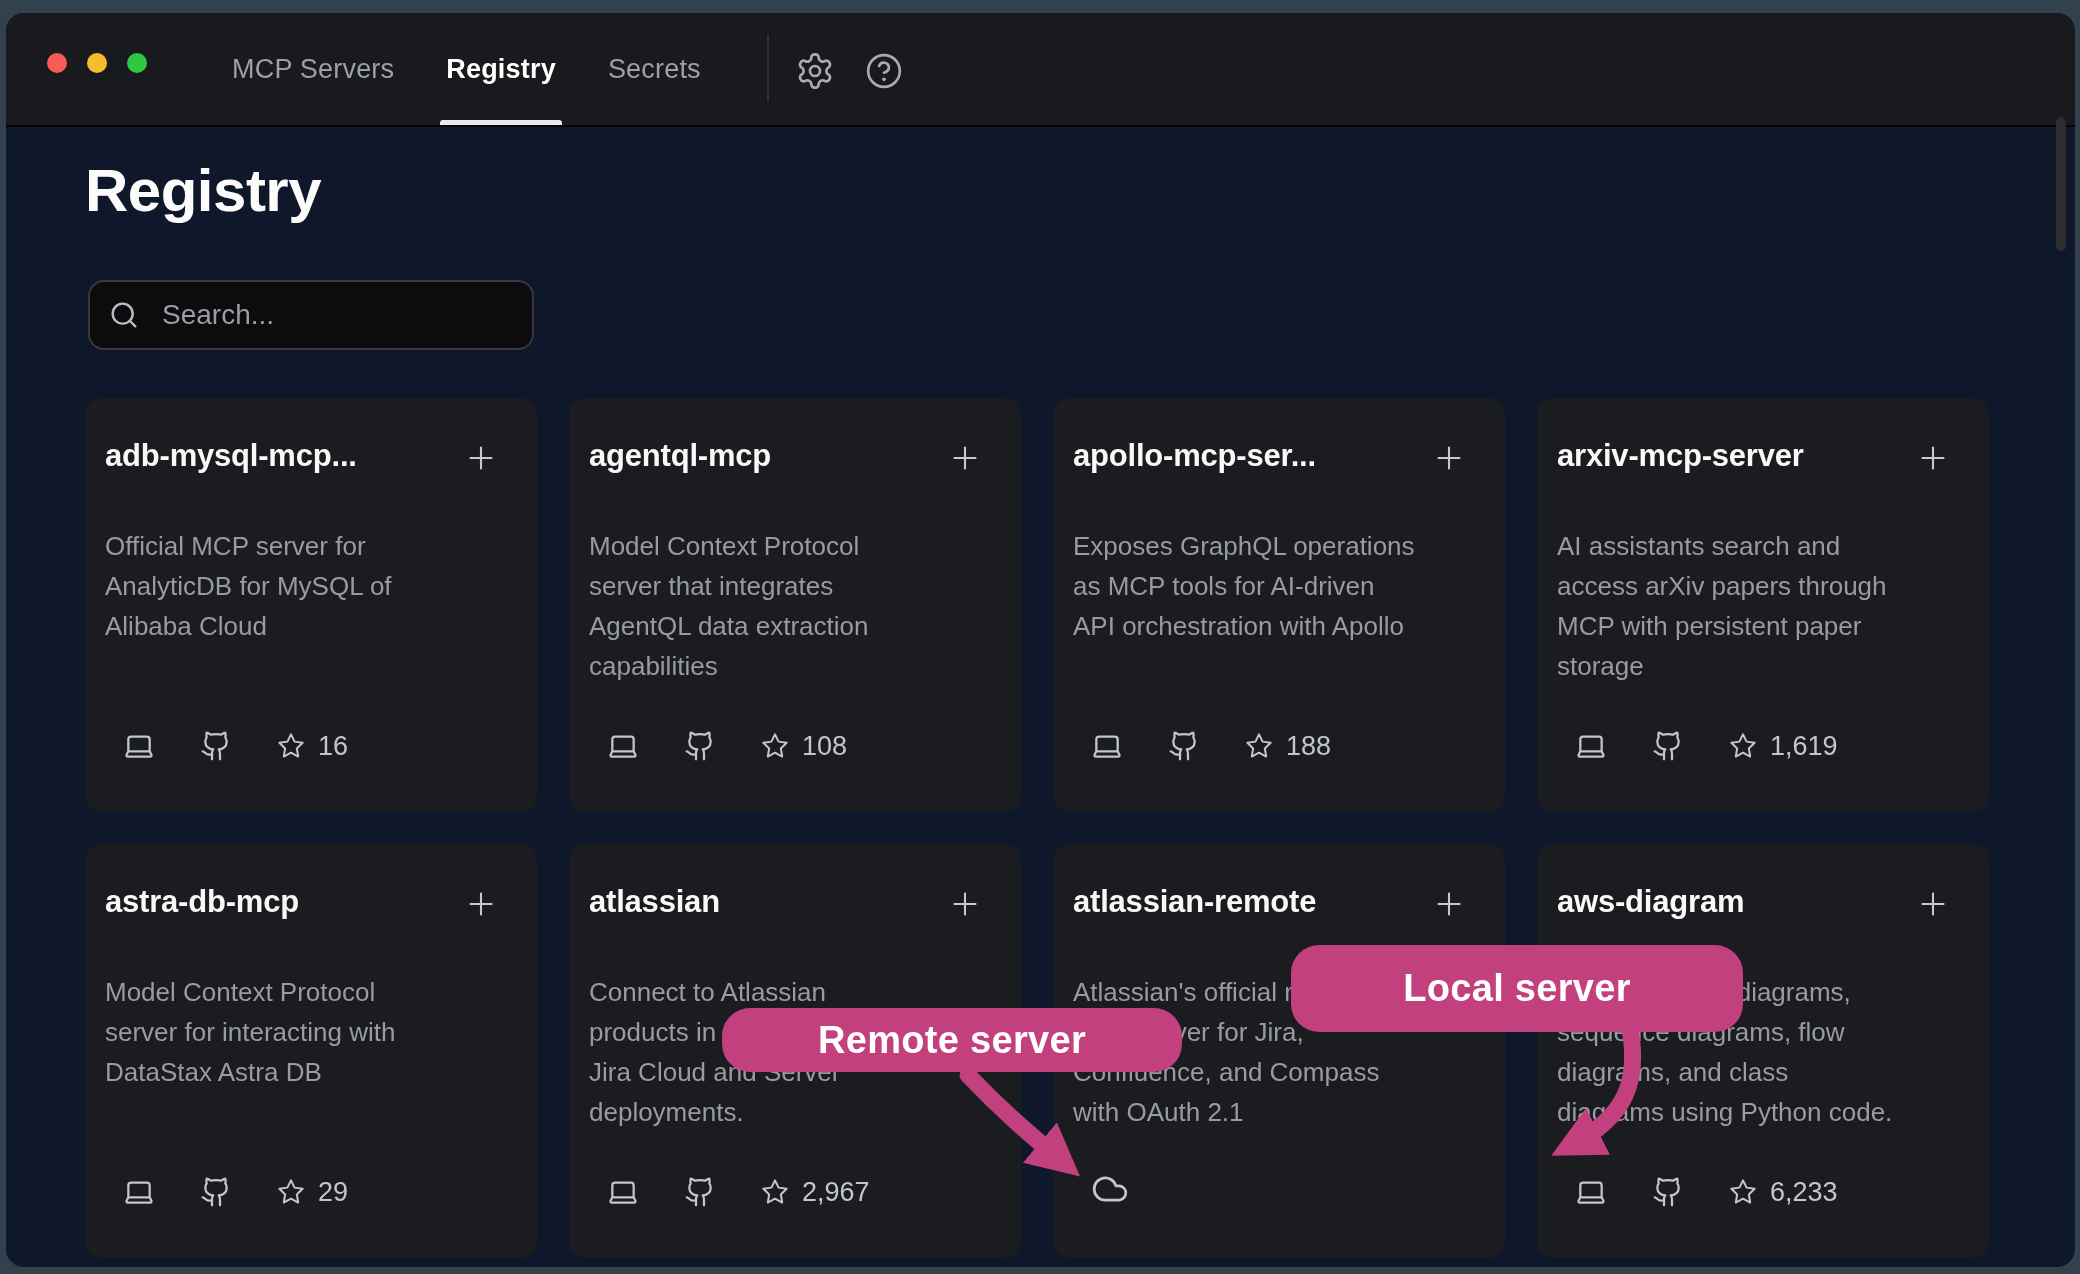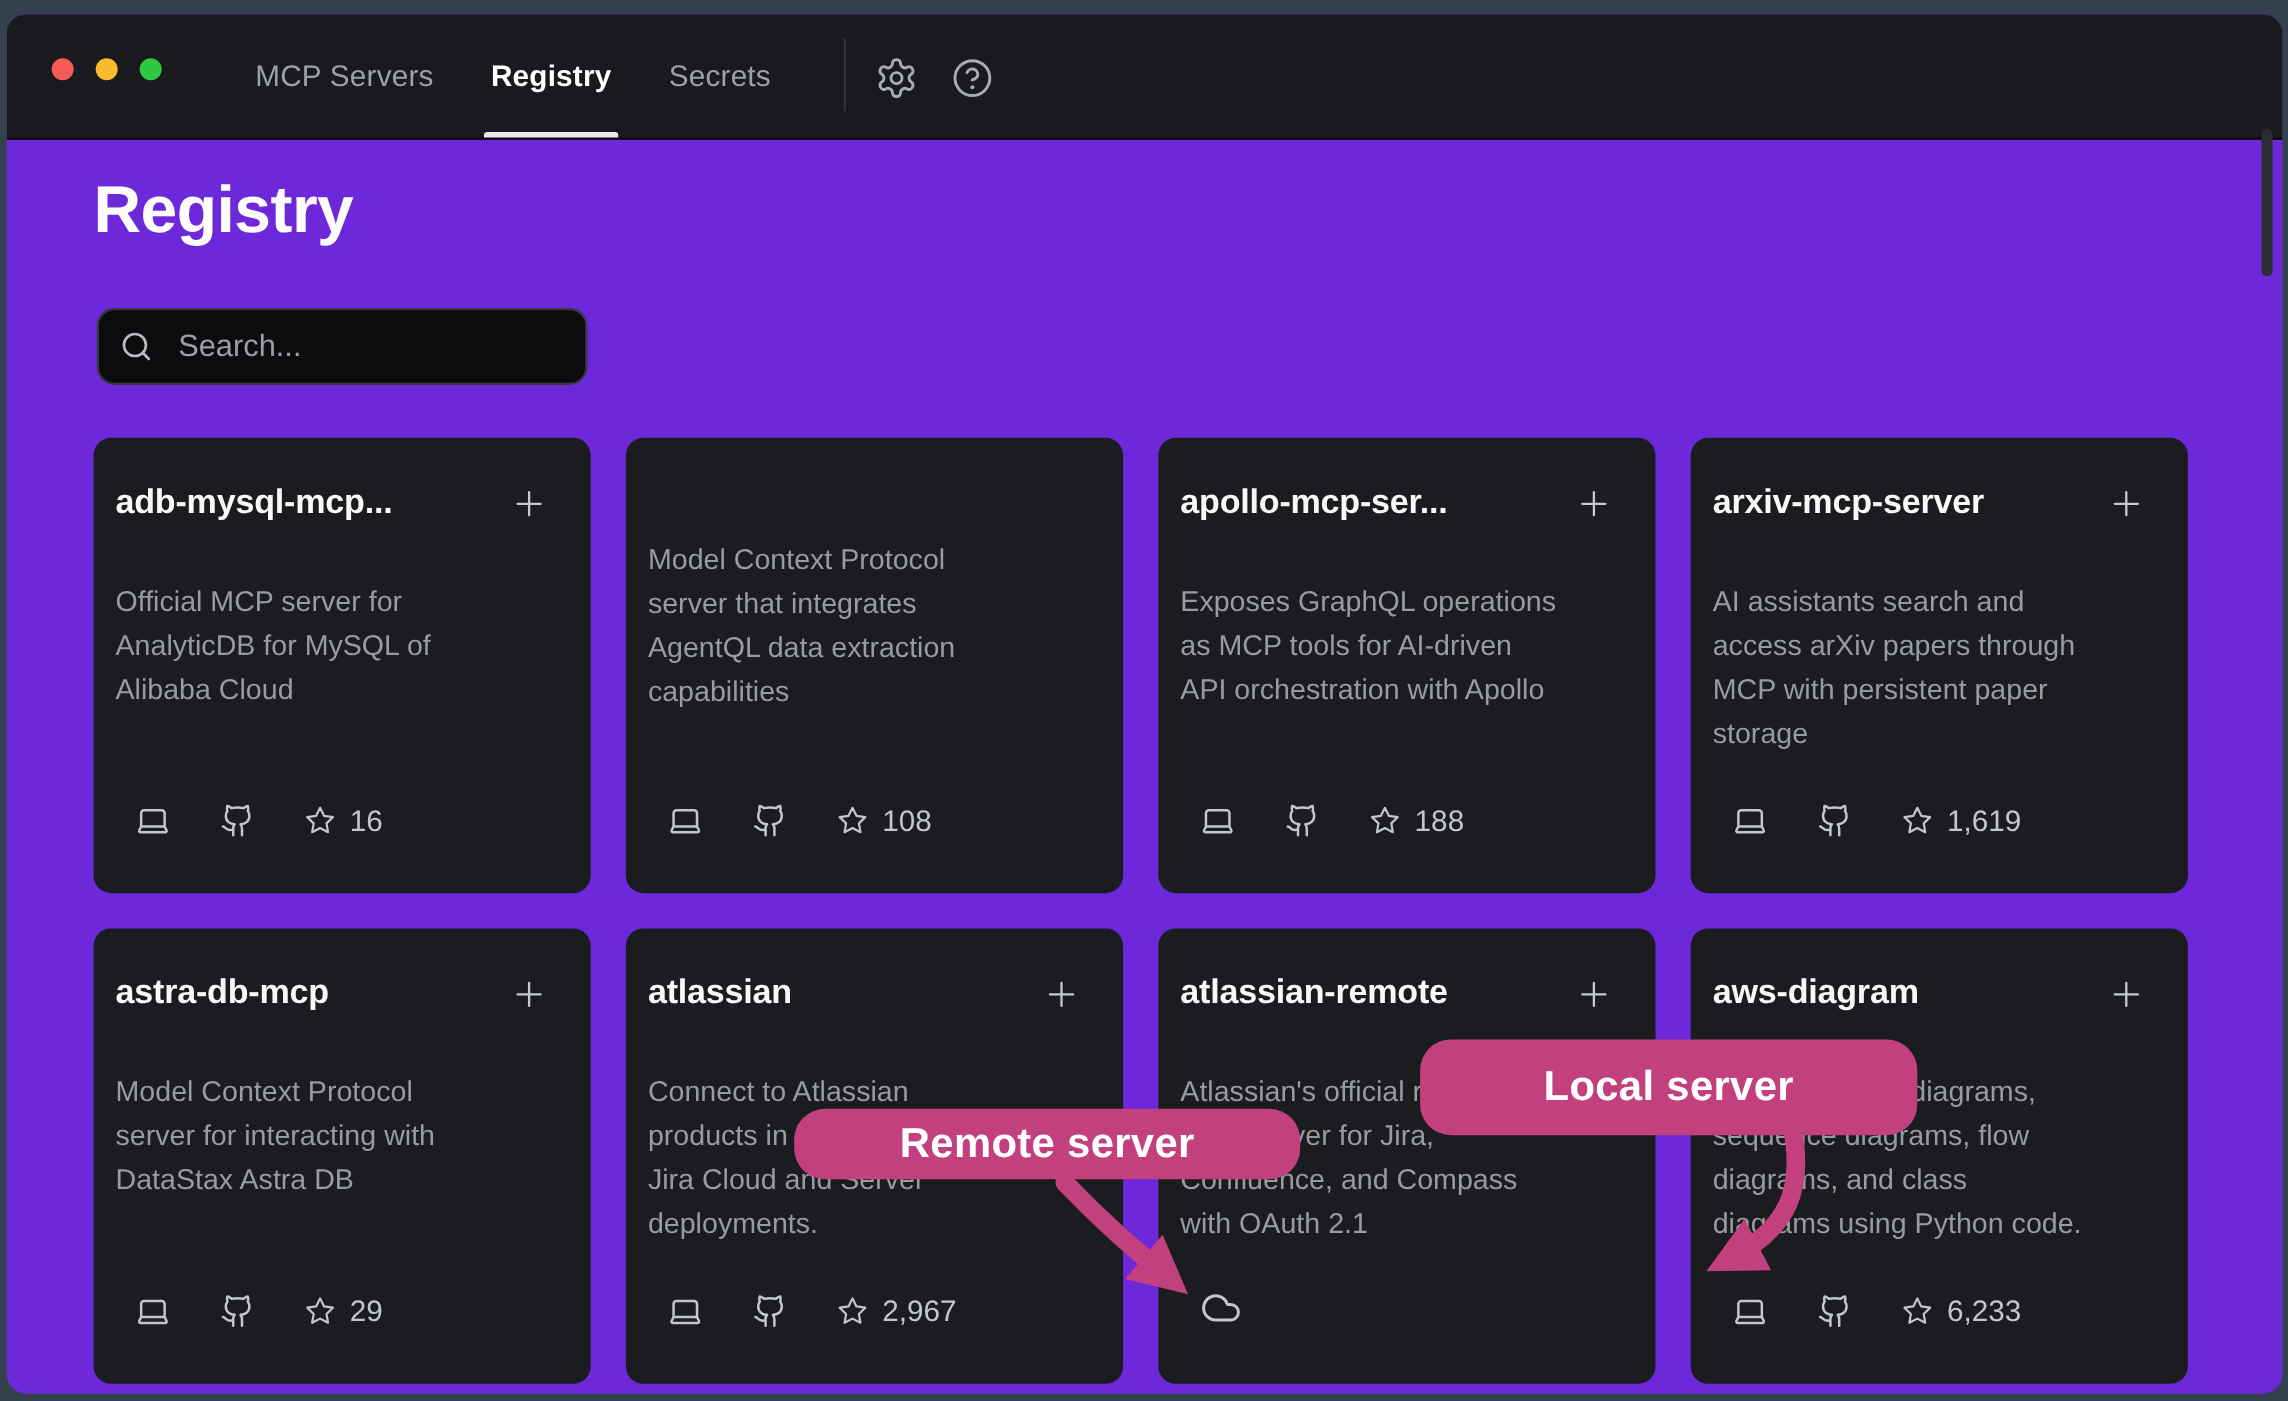--- a/index.html
+++ b/index.html
@@ -4,21 +4,21 @@
 <style>
   * { box-sizing: border-box; margin: 0; padding: 0; }
   html, body { width: 2080px; height: 1274px; overflow: hidden; }
   body {
     background: #32414c;
     font-family: "Liberation Sans", sans-serif;
     position: relative;
   }
   .window {
     position: absolute; left: 6px; top: 13px; right: 5px; bottom: 7px;
-    background: #6d28d9; border-radius: 18px; overflow: hidden;
+    background: #0f172a; border-radius: 18px; overflow: hidden;
   }
   
   .titlebar {
     position: relative; height: 114px; background: #191a1d;
     border-bottom: 2px solid #060607;
   }
   .traffic { position: absolute; top: 40px; left: 41px; display: flex; gap: 20px; }
   .light { width: 20px; height: 20px; border-radius: 50%; }
   .light.red { background: #f65b56; }
   .light.yellow { background: #f8bb2e; }
@@ -187,20 +187,26 @@
         <span class="star-group">
           <span class="f-icon"><svg viewBox="0 0 24 24">
                 <use href="#i-star"></use>
               </svg></span>
           <span class="star-count">16</span>
         </span>
       </div>
     </div>
 
     <div class="card">
+      <div class="card-head">
+        <div class="card-title">agentql-mcp</div>
+        <div class="plus-btn"><svg viewBox="0 0 24 24">
+              <use href="#i-plus"></use>
+            </svg></div>
+      </div>
       <div class="card-desc">Model Context Protocol
 server that integrates
 AgentQL data extraction
 capabilities</div>
       <div class="card-foot">
         <span class="f-icon"><svg viewBox="0 0 24 24">
               <use href="#i-laptop"></use>
             </svg></span>
         <span class="f-icon"><svg viewBox="0 0 24 24">
               <use href="#i-github"></use>

